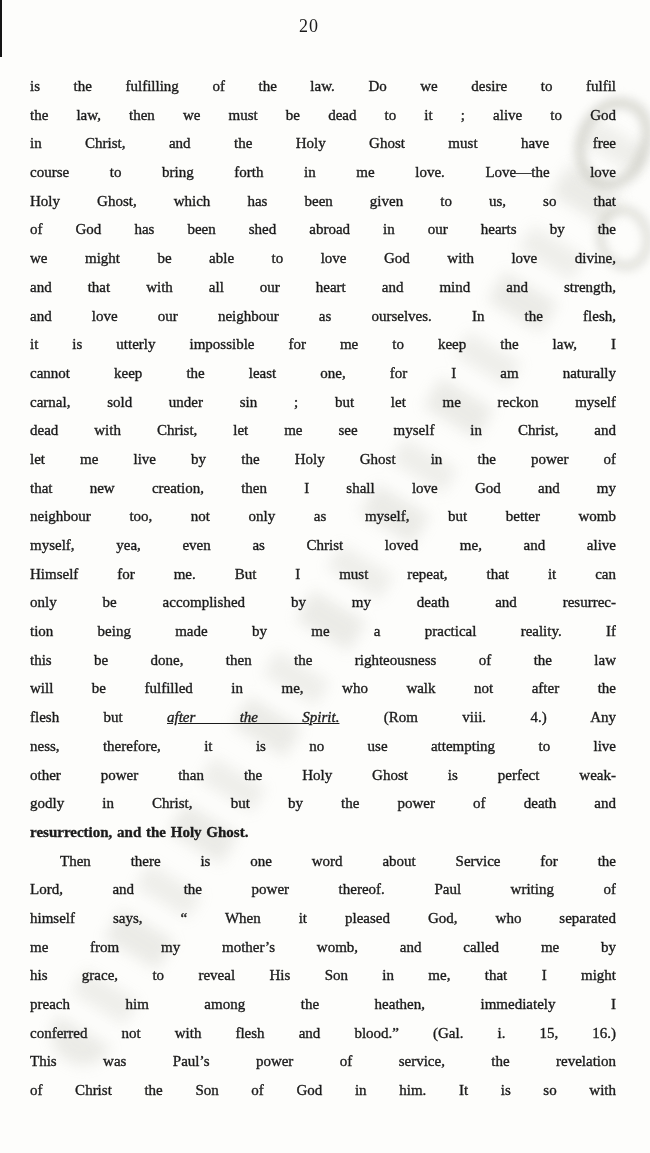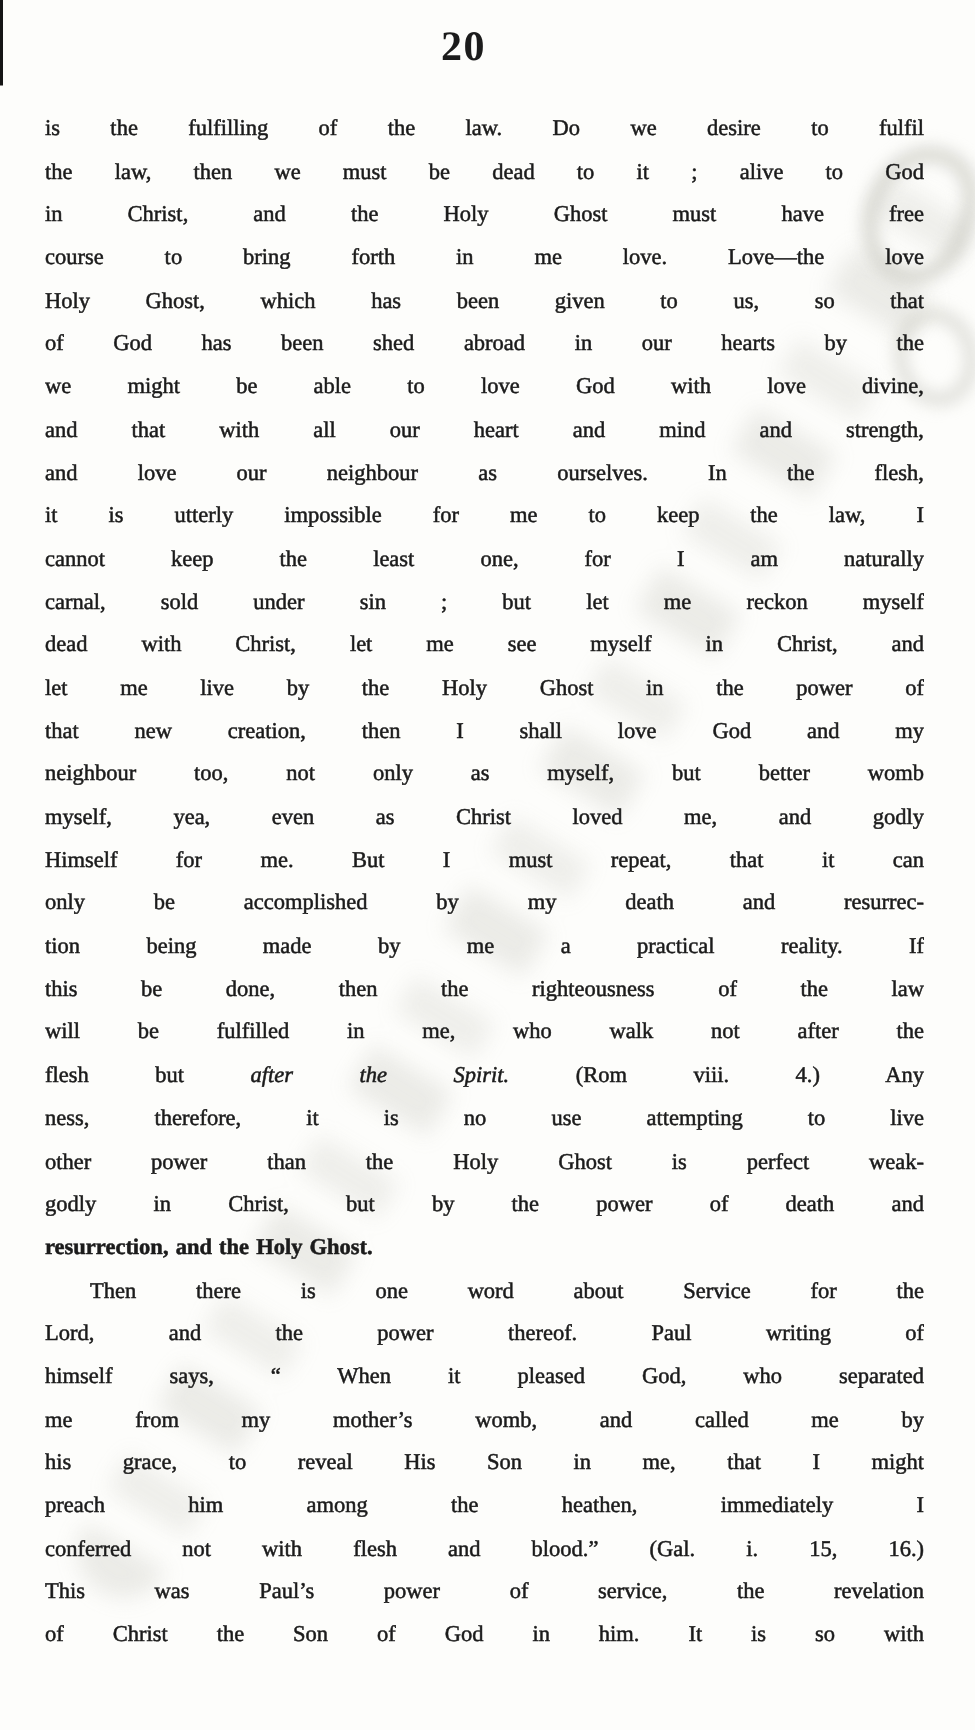--- a/index.html
+++ b/index.html
@@ -71,22 +71,22 @@
     z-index: 2;
   }
 
   
   .page-number {
     position: absolute;
     top: 16px;
     left: 0;
     width: 618px;
     text-align: center;
-    font-size: 28px;
-    font-weight: 700;
+    font-size: 18px;
+    font-weight: 400;
     letter-spacing: 1px;
     z-index: 1;
   }
   .text-block {
     position: absolute;
     top: 72px;
     left: 30px;
     width: 586px;
     font-size: 15px;
     z-index: 1;
@@ -103,20 +103,21 @@
   }
   .line.end {
     text-align-last: left;
     font-weight: bold;
   }
   .line.indent {
     text-indent: 30px;
   }
   .italic {
     font-style: italic;
+    text-decoration: underline;
   }
 </style>
 </head>
 <body>
 
 <div class="watermark">
   <div class="watermark-band"></div>
   <div class="watermark-swirl"></div>
   <div class="watermark-swirl2"></div>
 </div>
@@ -135,21 +136,21 @@
     <div class="line"><span>we might be able to love God with love divine,</span></div>
     <div class="line"><span>and that with all our heart and mind and strength,</span></div>
     <div class="line"><span>and love our neighbour as ourselves.  In the flesh,</span></div>
     <div class="line"><span>it is utterly impossible for me to keep the law, I</span></div>
     <div class="line"><span>cannot keep the least one, for I am naturally</span></div>
     <div class="line"><span>carnal, sold under sin ; but let me reckon myself</span></div>
     <div class="line"><span>dead with Christ, let me see myself in Christ, and</span></div>
     <div class="line"><span>let me live by the Holy Ghost in the power of</span></div>
     <div class="line"><span>that new creation, then I shall love God and my</span></div>
     <div class="line"><span>neighbour too, not only as myself, but better womb</span></div>
-    <div class="line"><span>myself, yea, even as Christ loved me, and godly</span></div>
+    <div class="line"><span>myself, yea, even as Christ loved me, and alive</span></div>
     <div class="line"><span>Himself for me.  But I must repeat, that it can</span></div>
     <div class="line"><span>only be accomplished by my death and resurrec-</span></div>
     <div class="line"><span>tion being made by me a practical reality.  If</span></div>
     <div class="line"><span>this be done, then the righteousness of the law</span></div>
     <div class="line"><span>will be fulfilled in me, who walk not after the</span></div>
     <div class="line"><span>flesh but </span><span class="italic">after the Spirit.</span><span> (Rom viii. 4.)  Any</span></div>
     <div class="line"><span>ness, therefore, it is no use attempting to live</span></div>
     <div class="line"><span>other power than the Holy Ghost is perfect weak-</span></div>
     <div class="line"><span>godly in Christ, but by the power of death and</span></div>
     <div class="line end"><span>resurrection, and the Holy Ghost.</span></div>

